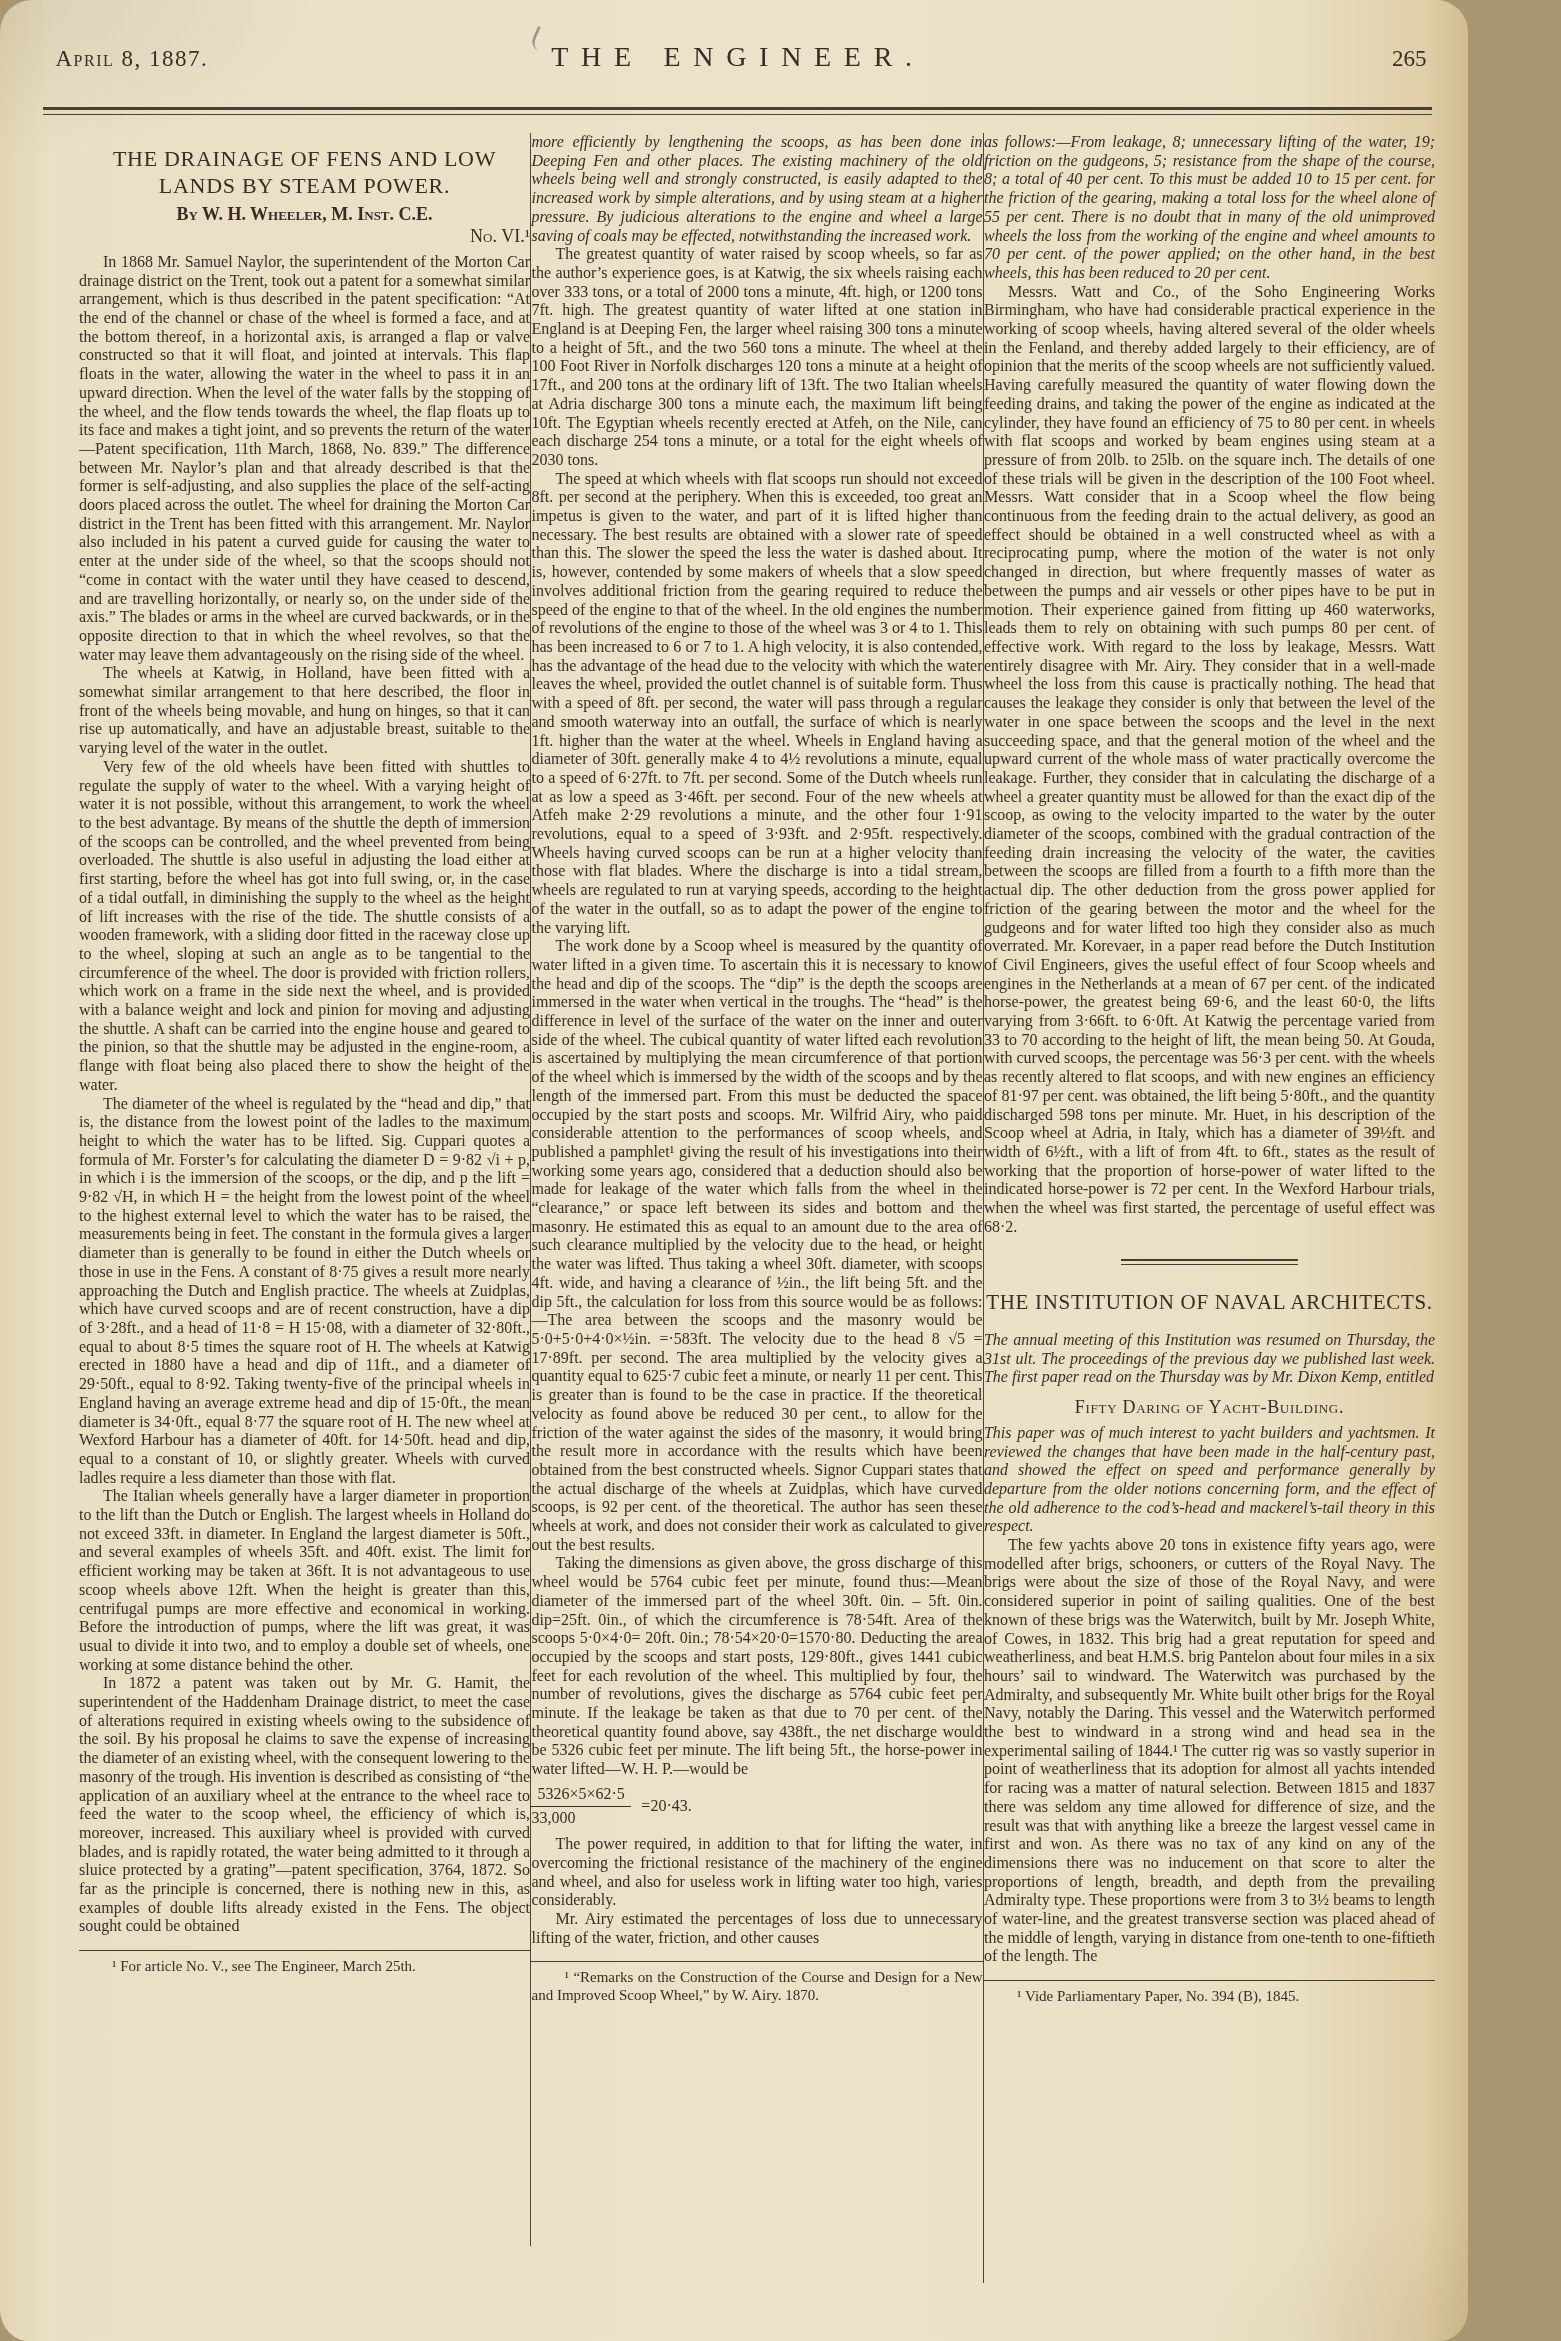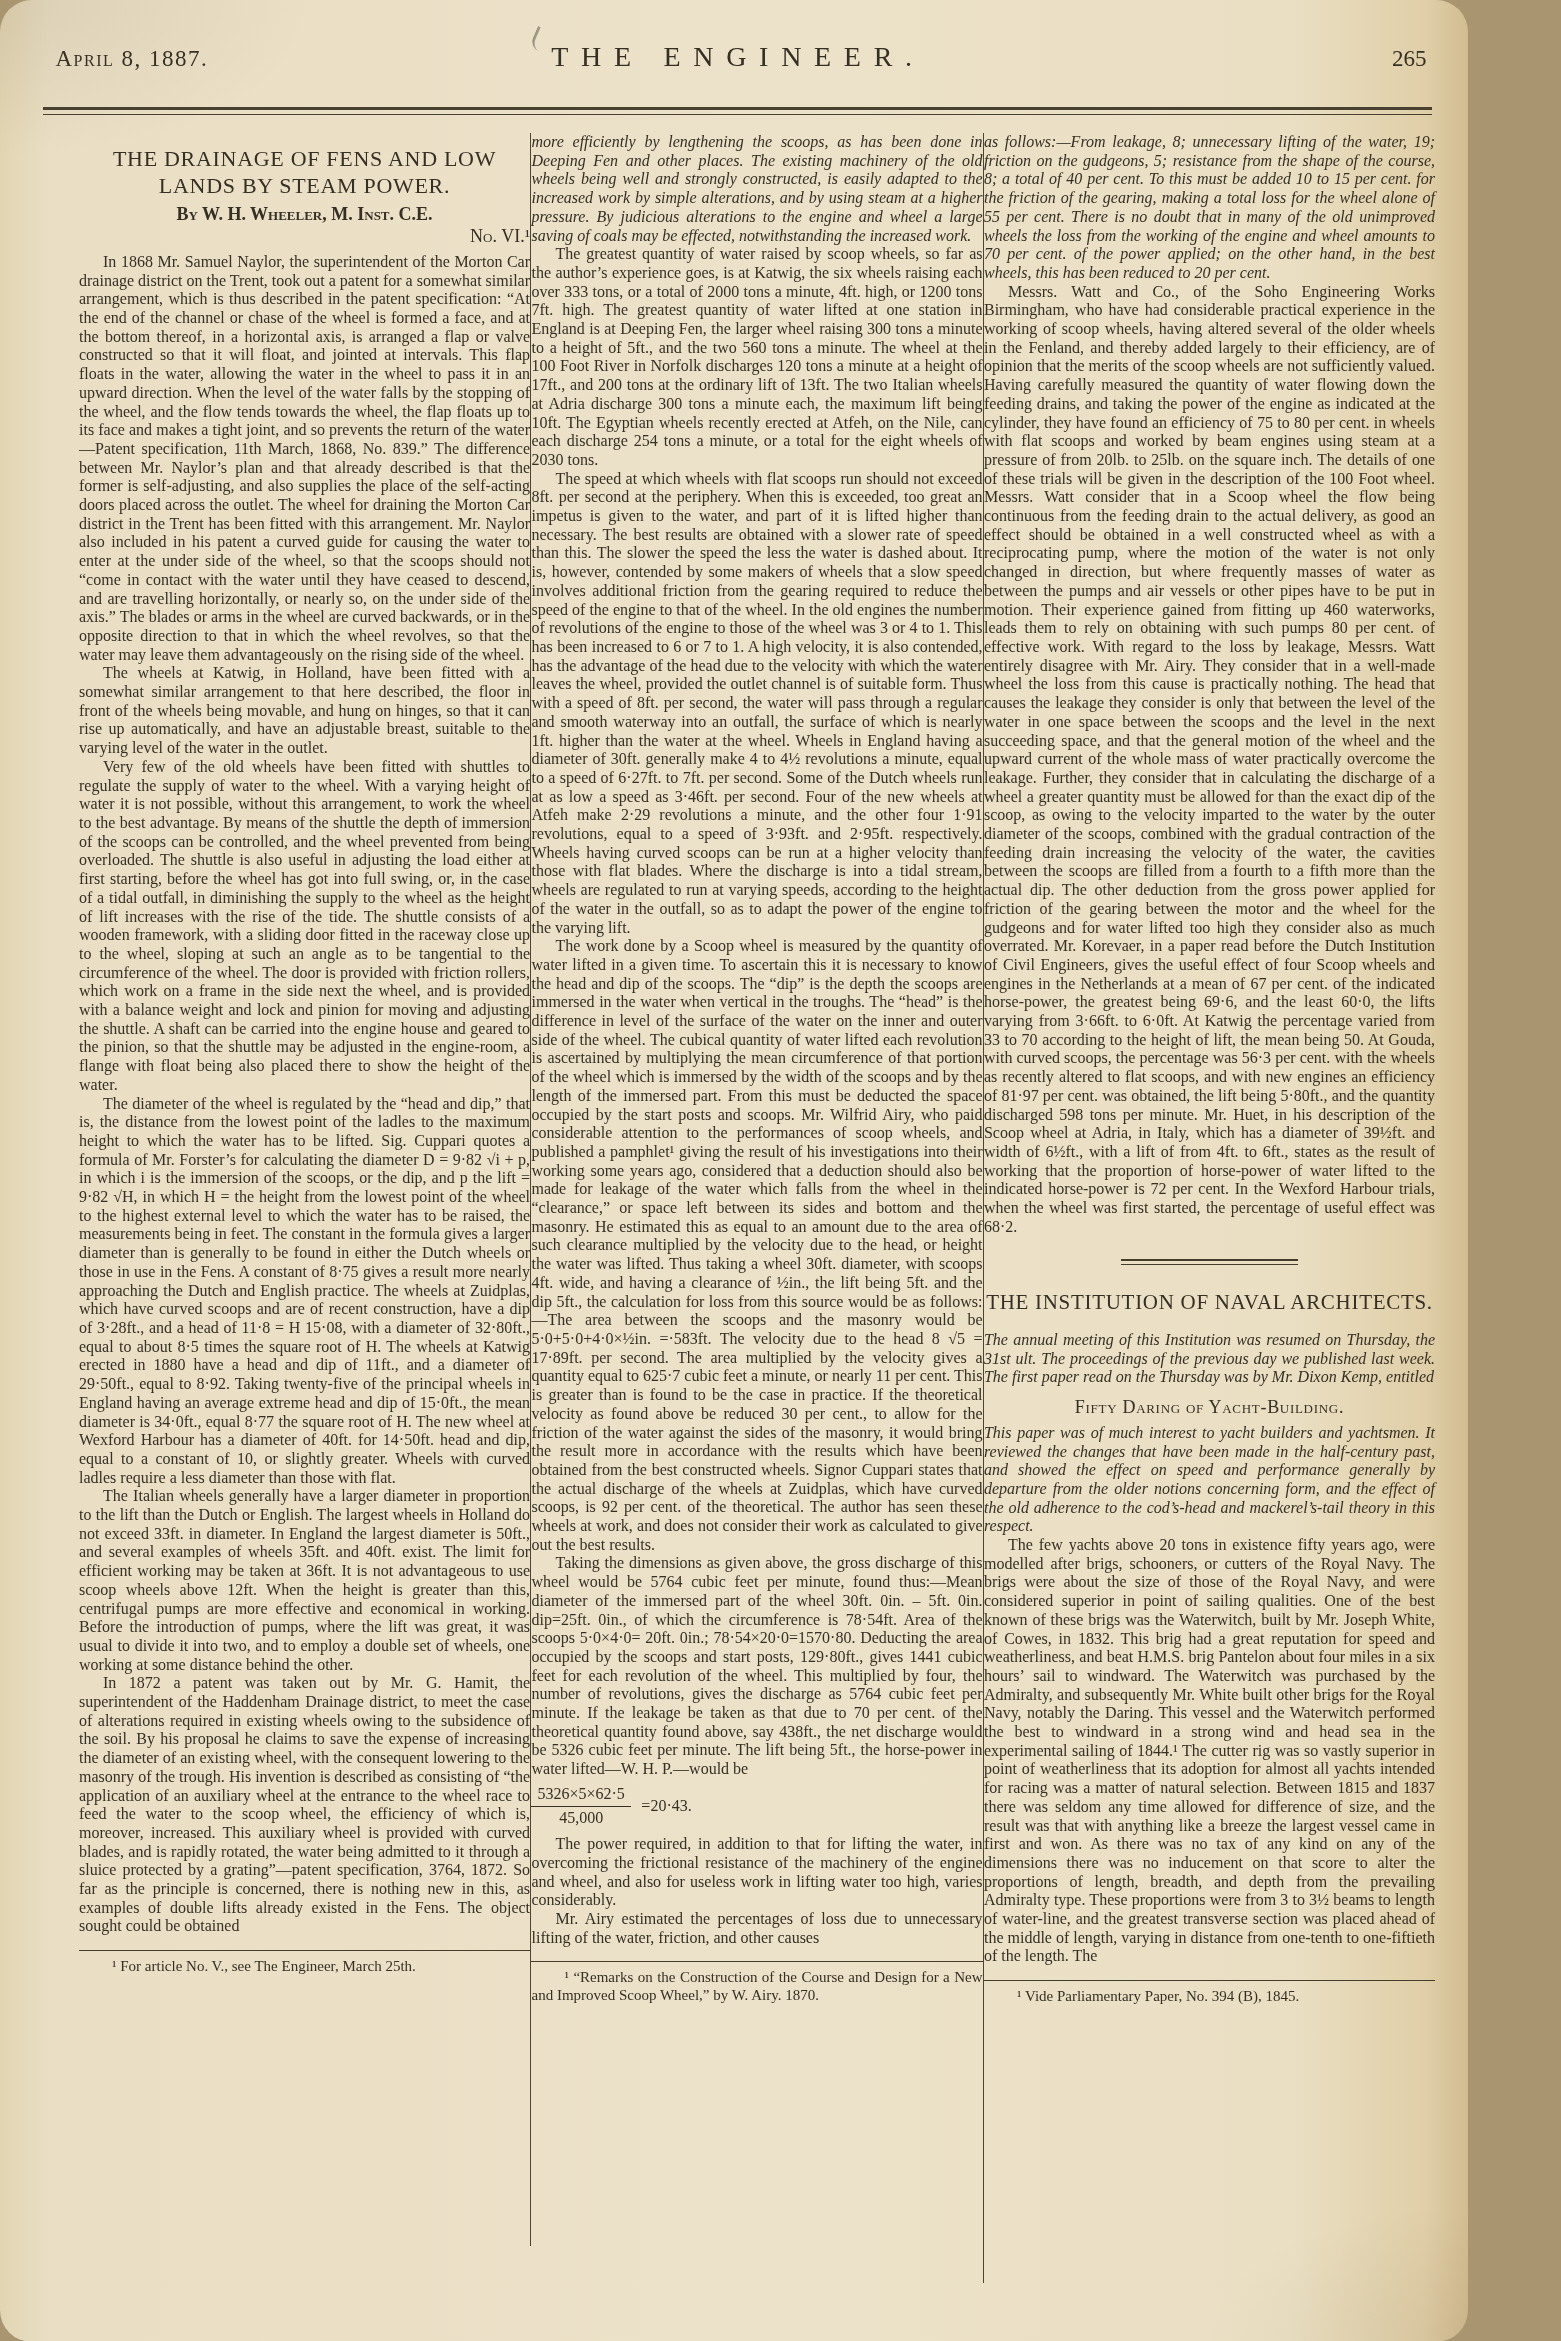--- a/index.html
+++ b/index.html
@@ -25,21 +25,21 @@
   .blk{margin:0;}
   .title{ text-align:center;font-size:22px;line-height:27px;letter-spacing:0.7px;margin:12px 4.5px 3px;}
   .byline{text-align:center;font-variant:small-caps;font-size:18px;margin:6px 0 0;font-weight:bold;}
   .series{text-align:right;font-variant:small-caps;font-size:18px;margin:3px 0 7.5px;}
   .para{text-align:justify;text-indent:24px;}
   .para-cont{text-align:justify;text-indent:0;font-style:italic;}
   .divider{width:177px;height:3px;margin:22.5px auto 25.5px;border-top:2.2px solid #453d2c;border-bottom:0.7px solid #453d2c;}
   .title2{text-align:center;font-size:21px;line-height:25.5px;letter-spacing:0.7px;margin:0 0 15px;}
   .subhead{text-align:center;font-variant:small-caps;font-size:18px;letter-spacing:0.7px;margin:10.5px 0 7.5px;}
   .formula{display:flex;align-items:center;margin:6px 0 7.5px;}
-  .frac{display:inline-flex;flex-direction:column;text-align:center;margin-right:10.5px;}
+  .frac{display:inline-flex;flex-direction:column;text-align:left;margin-right:10.5px;}
   .frac .num{padding:0 6px 2.2px;border-bottom:1.5px solid #352f24;}
   .frac .den{padding-top:2.2px;}
   .footnote{border-top:1.5px solid #453d2c;margin-top:13.5px;padding-top:6px;font-size:15px;line-height:18px;text-align:justify;text-indent:33px;}
 </style>
 </head>
 <body>
 
 <div class="page">
   <div class="pen-mark"></div>
   <header class="running-head">
@@ -64,21 +64,21 @@
     <div class="vrule vrule-1"></div>
     <section class="col">
         <div class="blk para-cont">more efficiently by lengthening the scoops, as has been done in Deeping Fen and other places. The existing machinery of the old wheels being well and strongly constructed, is easily adapted to the increased work by simple alterations, and by using steam at a higher pressure. By judicious alterations to the engine and wheel a large saving of coals may be effected, notwithstanding the increased work.</div>
         <div class="blk para">The greatest quantity of water raised by scoop wheels, so far as the author’s experience goes, is at Katwig, the six wheels raising each over 333 tons, or a total of 2000 tons a minute, 4ft. high, or 1200 tons 7ft. high. The greatest quantity of water lifted at one station in England is at Deeping Fen, the larger wheel raising 300 tons a minute to a height of 5ft., and the two 560 tons a minute. The wheel at the 100 Foot River in Norfolk discharges 120 tons a minute at a height of 17ft., and 200 tons at the ordinary lift of 13ft. The two Italian wheels at Adria discharge 300 tons a minute each, the maximum lift being 10ft. The Egyptian wheels recently erected at Atfeh, on the Nile, can each discharge 254 tons a minute, or a total for the eight wheels of 2030 tons.</div>
         <div class="blk para">The speed at which wheels with flat scoops run should not exceed 8ft. per second at the periphery. When this is exceeded, too great an impetus is given to the water, and part of it is lifted higher than necessary. The best results are obtained with a slower rate of speed than this. The slower the speed the less the water is dashed about. It is, however, contended by some makers of wheels that a slow speed involves additional friction from the gearing required to reduce the speed of the engine to that of the wheel. In the old engines the number of revolutions of the engine to those of the wheel was 3 or 4 to 1. This has been increased to 6 or 7 to 1. A high velocity, it is also contended, has the advantage of the head due to the velocity with which the water leaves the wheel, provided the outlet channel is of suitable form. Thus with a speed of 8ft. per second, the water will pass through a regular and smooth waterway into an outfall, the surface of which is nearly 1ft. higher than the water at the wheel. Wheels in England having a diameter of 30ft. generally make 4 to 4½ revolutions a minute, equal to a speed of 6·27ft. to 7ft. per second. Some of the Dutch wheels run at as low a speed as 3·46ft. per second. Four of the new wheels at Atfeh make 2·29 revolutions a minute, and the other four 1·91 revolutions, equal to a speed of 3·93ft. and 2·95ft. respectively. Wheels having curved scoops can be run at a higher velocity than those with flat blades. Where the discharge is into a tidal stream, wheels are regulated to run at varying speeds, according to the height of the water in the outfall, so as to adapt the power of the engine to the varying lift.</div>
         <div class="blk para">The work done by a Scoop wheel is measured by the quantity of water lifted in a given time. To ascertain this it is necessary to know the head and dip of the scoops. The “dip” is the depth the scoops are immersed in the water when vertical in the troughs. The “head” is the difference in level of the surface of the water on the inner and outer side of the wheel. The cubical quantity of water lifted each revolution is ascertained by multiplying the mean circumference of that portion of the wheel which is immersed by the width of the scoops and by the length of the immersed part. From this must be deducted the space occupied by the start posts and scoops. Mr. Wilfrid Airy, who paid considerable attention to the performances of scoop wheels, and published a pamphlet¹ giving the result of his investigations into their working some years ago, considered that a deduction should also be made for leakage of the water which falls from the wheel in the “clearance,” or space left between its sides and bottom and the masonry. He estimated this as equal to an amount due to the area of such clearance multiplied by the velocity due to the head, or height the water was lifted. Thus taking a wheel 30ft. diameter, with scoops 4ft. wide, and having a clearance of ½in., the lift being 5ft. and the dip 5ft., the calculation for loss from this source would be as follows:—The area between the scoops and the masonry would be 5·0+5·0+4·0×½in. =·583ft. The velocity due to the head 8 √5 = 17·89ft. per second. The area multiplied by the velocity gives a quantity equal to 625·7 cubic feet a minute, or nearly 11 per cent. This is greater than is found to be the case in practice. If the theoretical velocity as found above be reduced 30 per cent., to allow for the friction of the water against the sides of the masonry, it would bring the result more in accordance with the results which have been obtained from the best constructed wheels. Signor Cuppari states that the actual discharge of the wheels at Zuidplas, which have curved scoops, is 92 per cent. of the theoretical. The author has seen these wheels at work, and does not consider their work as calculated to give out the best results.</div>
         <div class="blk para">Taking the dimensions as given above, the gross discharge of this wheel would be 5764 cubic feet per minute, found thus:—Mean diameter of the immersed part of the wheel 30ft. 0in. – 5ft. 0in. dip=25ft. 0in., of which the circumference is 78·54ft. Area of the scoops 5·0×4·0= 20ft. 0in.; 78·54×20·0=1570·80. Deducting the area occupied by the scoops and start posts, 129·80ft., gives 1441 cubic feet for each revolution of the wheel. This multiplied by four, the number of revolutions, gives the discharge as 5764 cubic feet per minute. If the leakage be taken as that due to 70 per cent. of the theoretical quantity found above, say 438ft., the net discharge would be 5326 cubic feet per minute. The lift being 5ft., the horse-power in water lifted—W. H. P.—would be</div>
         <div class="blk formula">
           <span class="frac">
             <span class="num">5326×5×62·5</span>
-            <span class="den">45,000</span>
+            <span class="den">33,000</span>
           </span>
           <span class="eq">=20·43.</span>
         </div>
         <div class="blk para">The power required, in addition to that for lifting the water, in overcoming the frictional resistance of the machinery of the engine and wheel, and also for useless work in lifting water too high, varies considerably.</div>
         <div class="blk para">Mr. Airy estimated the percentages of loss due to unnecessary lifting of the water, friction, and other causes</div>
         <div class="blk footnote">¹ “Remarks on the Construction of the Course and Design for a New and Improved Scoop Wheel,” by W. Airy. 1870.</div>
       </section>
     <div class="vrule vrule-2"></div>
     <section class="col">
         <div class="blk para-cont">as follows:—From leakage, 8; unnecessary lifting of the water, 19; friction on the gudgeons, 5; resistance from the shape of the course, 8; a total of 40 per cent. To this must be added 10 to 15 per cent. for the friction of the gearing, making a total loss for the wheel alone of 55 per cent. There is no doubt that in many of the old unimproved wheels the loss from the working of the engine and wheel amounts to 70 per cent. of the power applied; on the other hand, in the best wheels, this has been reduced to 20 per cent.</div>

